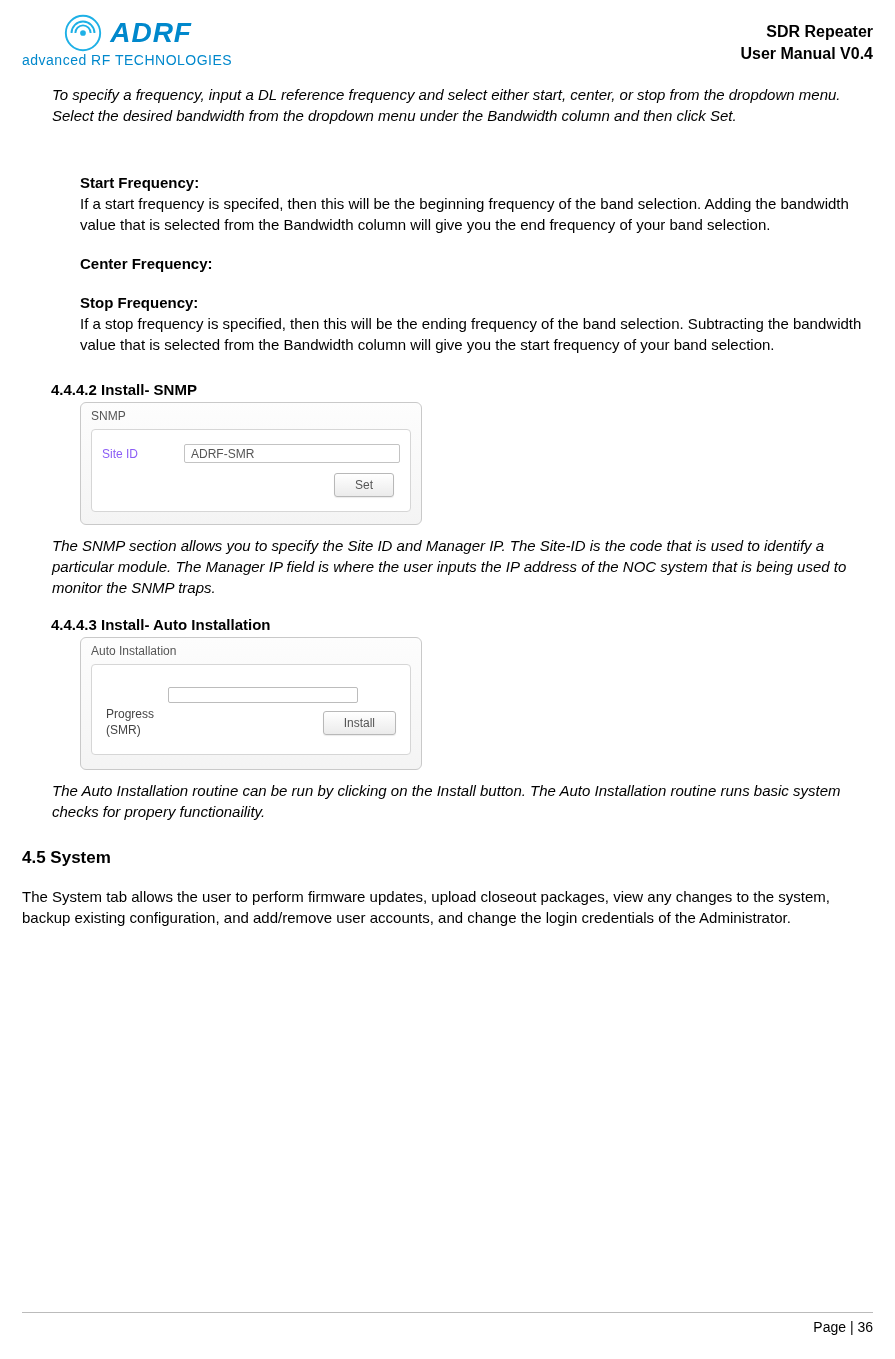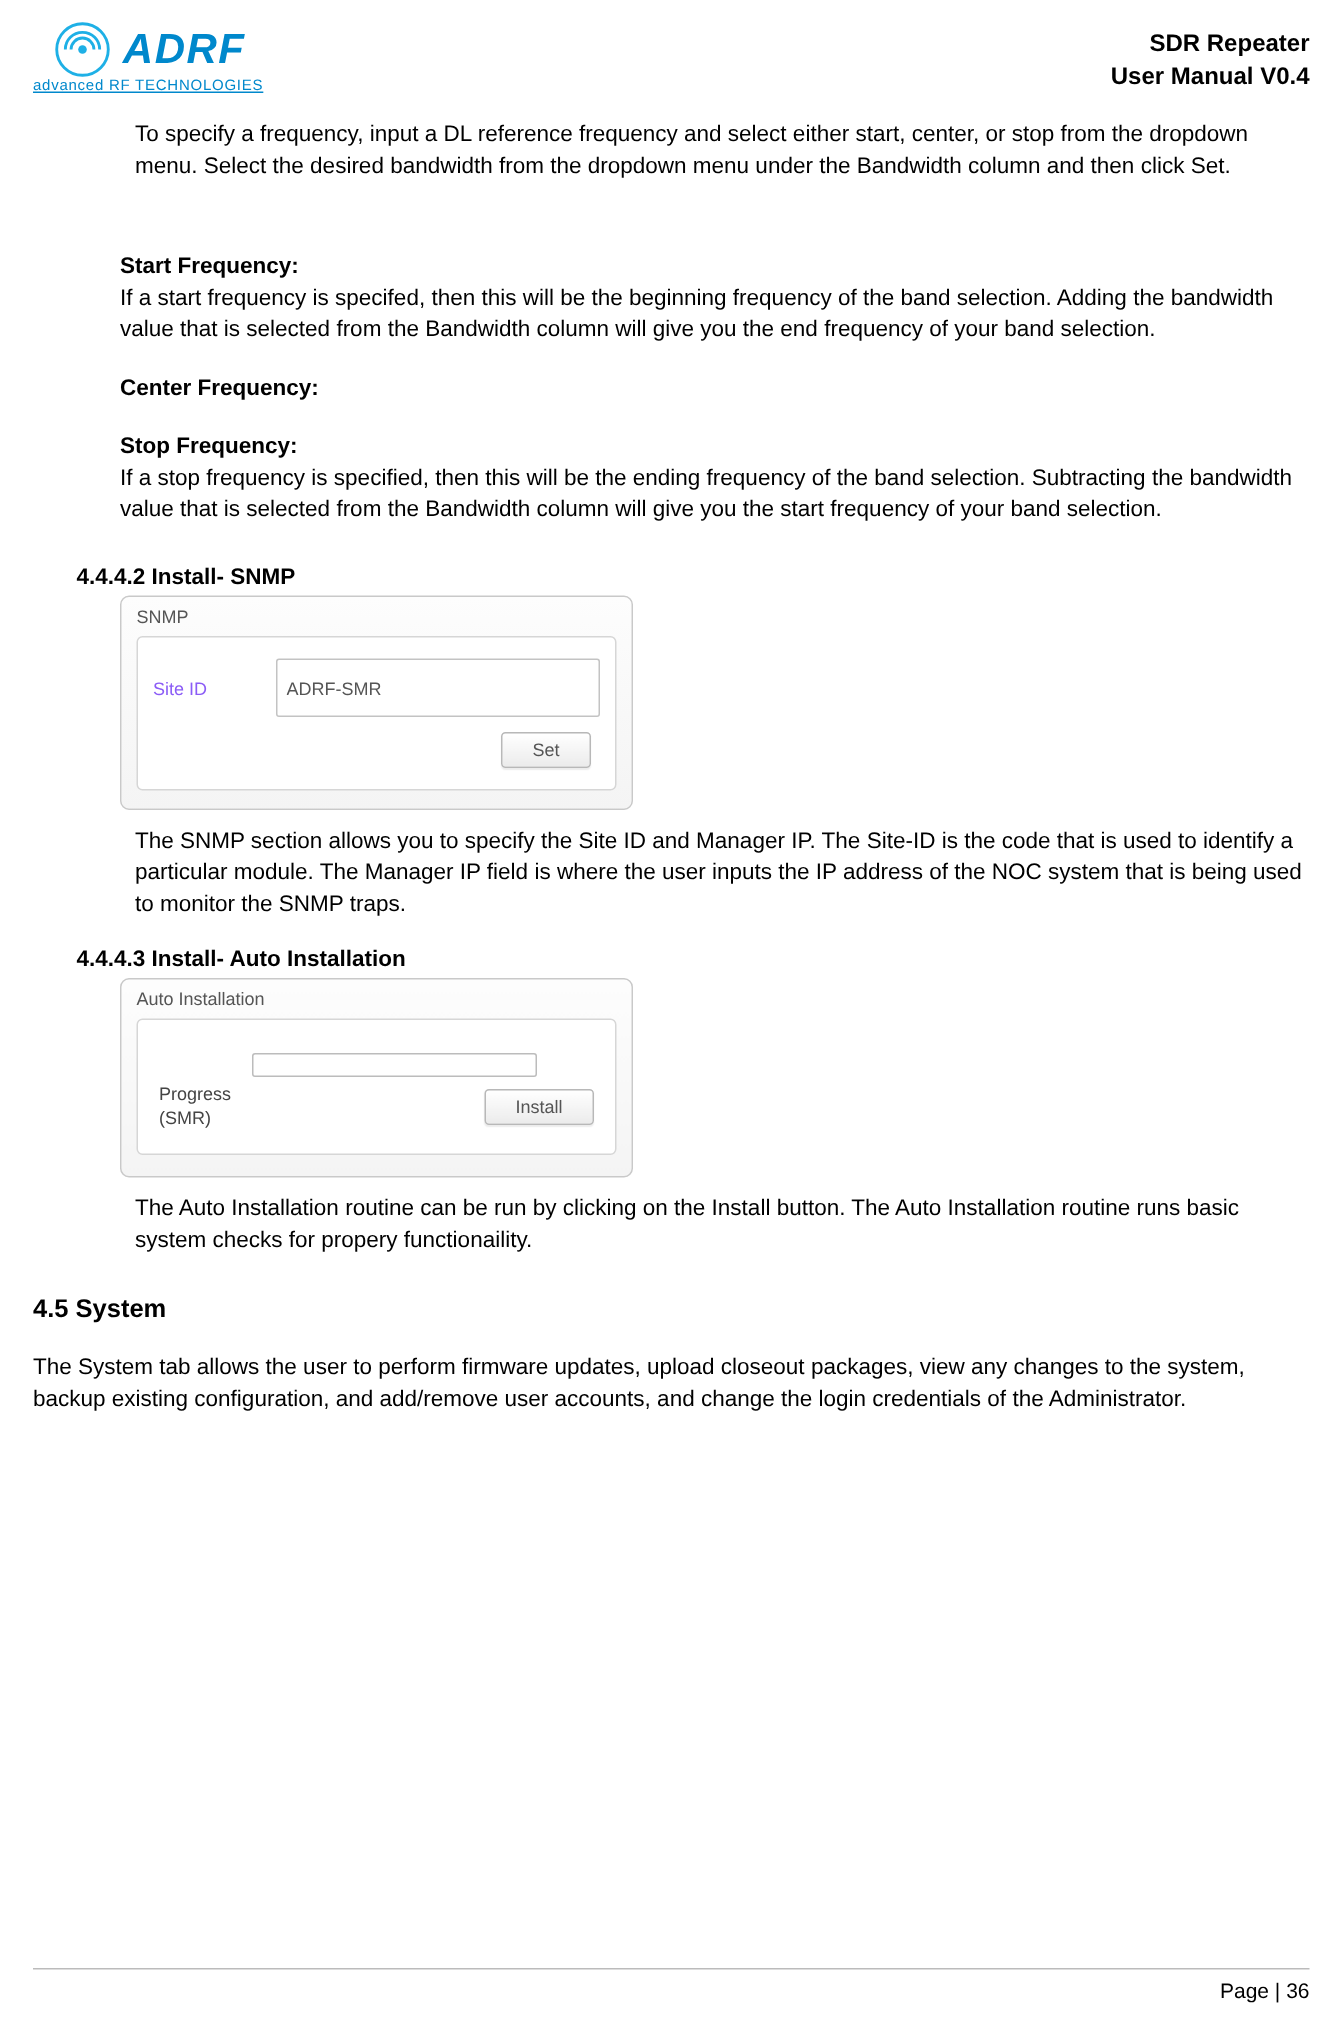--- a/index.html
+++ b/index.html
@@ -37,40 +37,40 @@
       height: 42px;
     }
     .logo-text {
       font-size: 28px;
       font-weight: bold;
       color: #0088cc;
       letter-spacing: 1px;
       font-style: italic;
     }
     .logo-tagline {
-      font-size: 10px;
+      font-size: 14px;
       color: #0088cc;
       letter-spacing: 0.5px;
       margin-top: -2px;
-      text-decoration: underline;
     }
     .header-right {
       text-align: right;
       font-weight: bold;
       font-size: 16px;
       line-height: 1.35;
       padding-top: 6px;
     }
     .content {
       padding: 16px 22px 0 22px;
     }
     .para-indent {
-      margin-left: 68px;
+      margin-left: 30px;
       line-height: 1.4;
       margin-bottom: 18px;
+      font-style: italic;
     }
     .para-flush {
       line-height: 1.4;
       margin-bottom: 14px;
     }
     .bold-label {
       font-weight: bold;
     }
     .def-block {
       margin-left: 58px;
@@ -114,21 +114,21 @@
       font-size: 12px;
       color: #8b5cf6;
       width: 82px;
     }
     .snmp-input {
       flex: 1;
       font-size: 12px;
       color: #555;
       border: 1px solid #c3c3c3;
       background: #fff;
-      height: 39px;
+      height: 19px;
       padding: 2px 6px;
       border-radius: 2px;
     }
     .snmp-btn-row {
       display: flex;
       justify-content: flex-end;
       padding-right: 6px;
     }
     .ui-btn {
       font-size: 12px;

